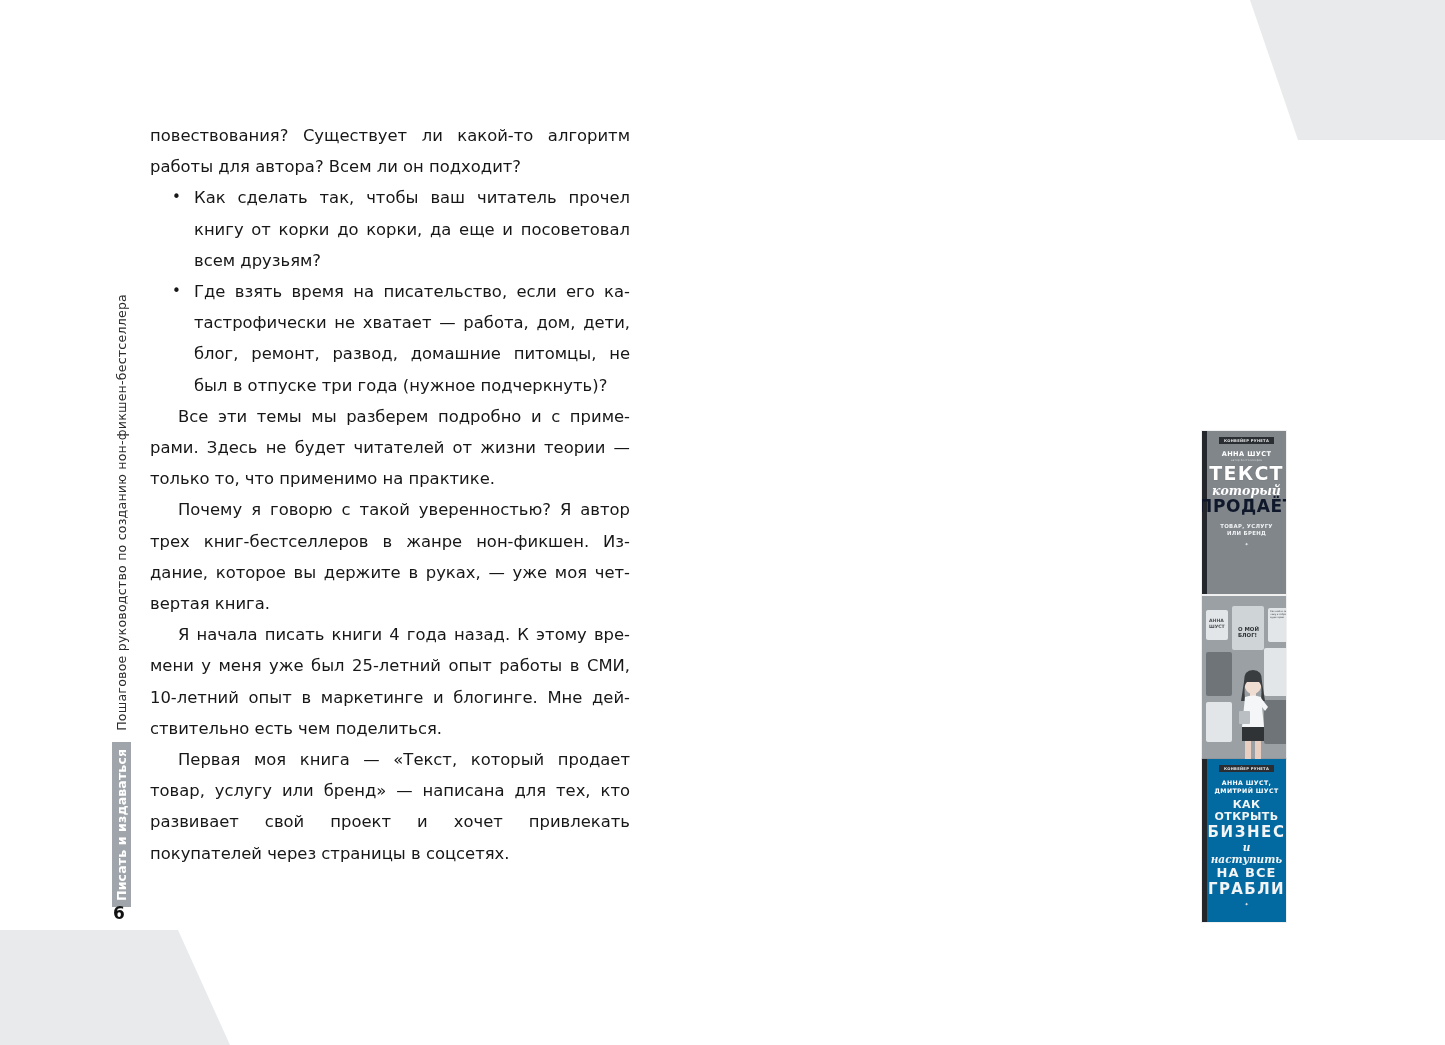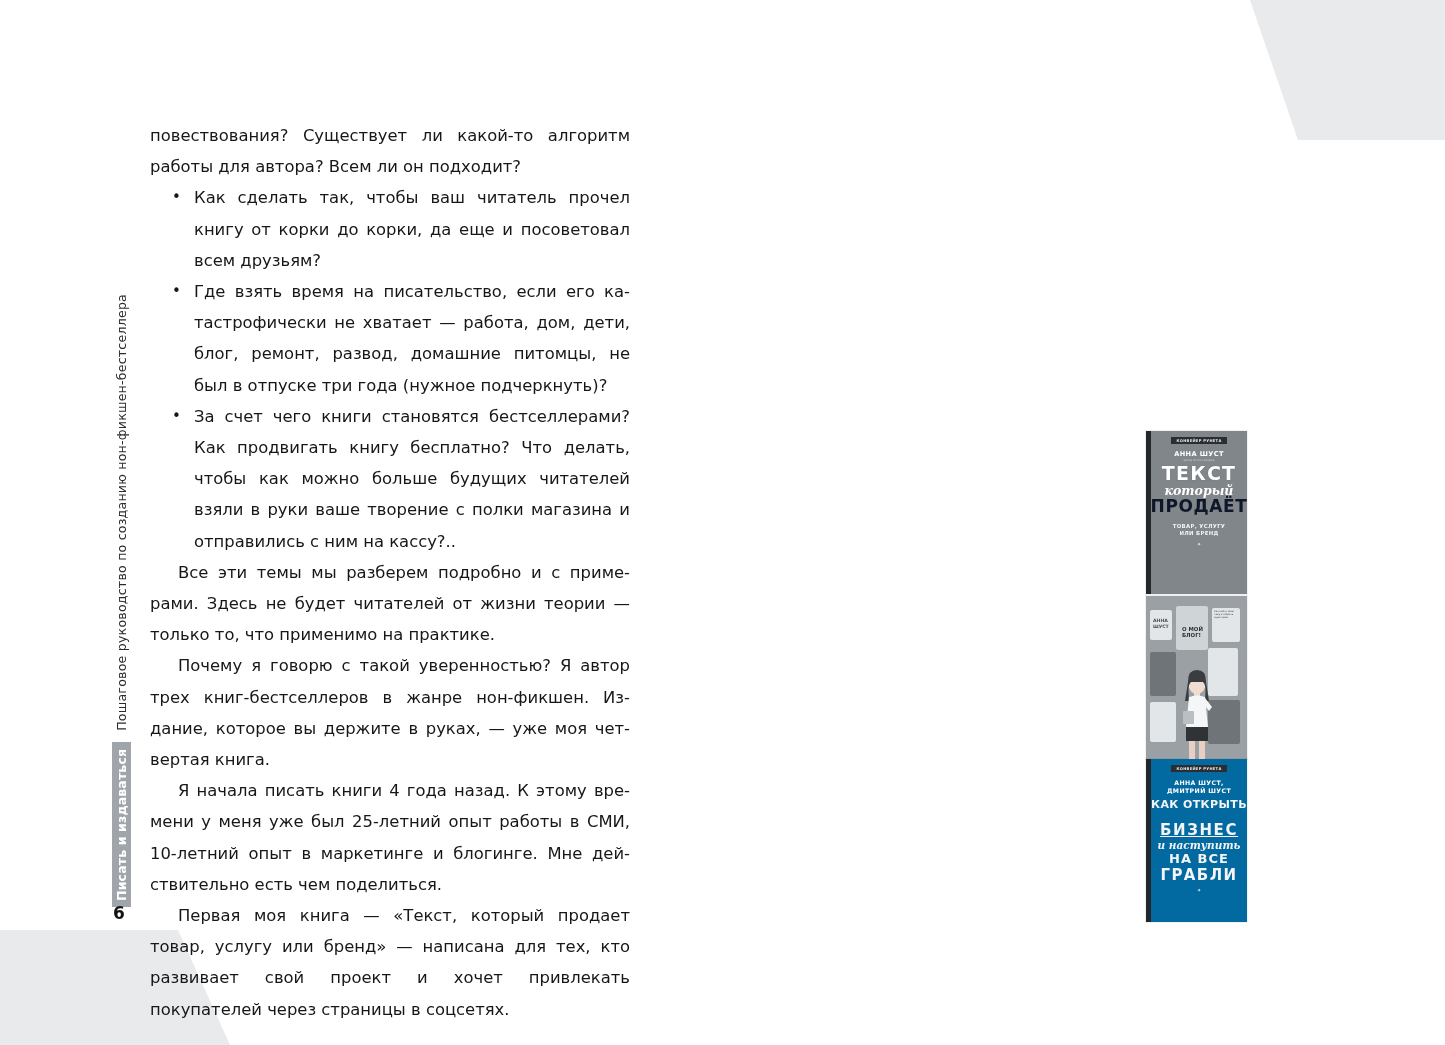--- a/index.html
+++ b/index.html
@@ -148,22 +148,22 @@
     position: absolute;
     left: 22px;
     top: 0;
     font-size: 15px;
     color: #171717;
   }
 
   
   .book-cover {
     position: absolute;
-    left: 1146px;
-    width: 101px;
+    left: 1202px;
+    width: 84px;
     height: 163px;
     overflow: hidden;
     background: #8d9296;
     box-shadow: 0 0 0 1px rgba(0,0,0,0.06);
   }
   #book-cover-1 { top: 431px; background: #81868b; }
   #book-cover-2 { top: 596px; background: #9aa0a4; }
   #book-cover-3 { top: 759px; background: #0369a1; }
 
   .cover-spine {
@@ -242,21 +242,21 @@
     color: #f0f2f3;
   }
   .cover-star {
     font-size: 5px;
     margin-top: 4px;
     color: #dfe2e4;
   }
 
   
   .c3-l1 { font-size: 11px; font-weight: bold; letter-spacing: 0.4px; margin-top: 4px; line-height: 12px;}
-  .c3-l2 { font-size: 15px; font-weight: bold; letter-spacing: 1.6px; line-height: 16px; margin-top: 11px; text-decoration: underline;}
+  .c3-l2 { font-size: 15px; font-weight: bold; letter-spacing: 1.6px; line-height: 16px; margin-top: 1px;}
   .c3-l3 { font-family: "DejaVu Serif", "Liberation Serif", serif; font-style: italic; font-size: 10.5px; font-weight: bold; line-height: 12px; margin-top: 1px;}
   .c3-l4 { font-size: 13px; font-weight: bold; letter-spacing: 1px; line-height: 14px; margin-top: 1px;}
   .c3-l5 { font-size: 15px; font-weight: bold; letter-spacing: 1.4px; line-height: 16px; margin-top: 1px;}
 
   
   #cover2-art { position: absolute; inset: 0; }
   .note {
     position: absolute;
     background: #cfd4d7;
     border-radius: 2px;
@@ -320,21 +320,20 @@
 
     <div class="page-number" id="page-number-left">6</div>
 
     <div class="column" id="left-column">
 
       <p class="para no-indent">повествования? Существует ли какой-то алго­ритм работы для автора? Всем ли он подходит?</p>
 
       <ul class="bullet-list">
         <li class="bullet-item">Как сделать так, чтобы ваш читатель прочел книгу от корки до корки, да еще и посоветовал всем друзьям?</li>
         <li class="bullet-item">Где взять время на писательство, если его ка­тастрофически не хватает — работа, дом, дети, блог, ремонт, развод, домашние питомцы, не был в отпуске три года (нужное подчеркнуть)?</li>
-        <li class="bullet-item">За счет чего книги становятся бестселлерами? Как продвигать книгу бесплатно? Что делать, чтобы как можно больше будущих читателей взяли в руки ваше творение с полки магазина и отправились с ним на кассу?..</li>
       </ul>
 
       <p class="para">Все эти темы мы разберем подробно и с приме­рами. Здесь не будет читателей от жизни теории — только то, что применимо на практике.</p>
       <p class="para">Почему я говорю с такой уверенностью? Я автор трех книг-бестселлеров в жанре нон-фикшен. Из­дание, которое вы держите в руках, — уже моя чет­вертая книга.</p>
       <p class="para">Я начала писать книги 4 года назад. К этому вре­мени у меня уже был 25-летний опыт работы в СМИ, 10-летний опыт в маркетинге и блогинге. Мне дей­ствительно есть чем поделиться.</p>
       <p class="para">Первая моя книга — «Текст, который продает товар, услугу или бренд» — написана для тех, кто разви­вает свой проект и хочет привлекать покупателей через страницы в соцсетях.</p>
     </div>
   </div>
 
   <div id="right-page">

